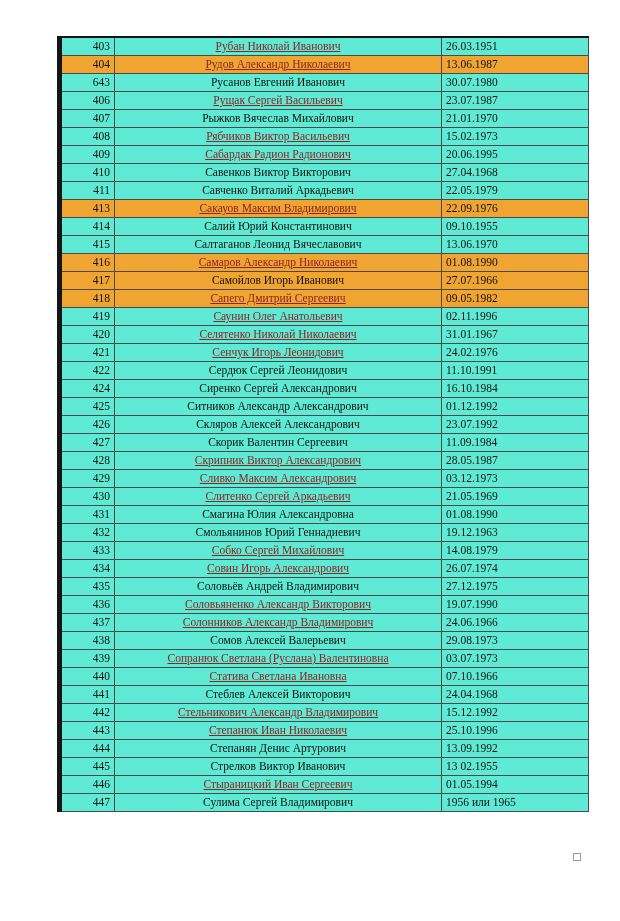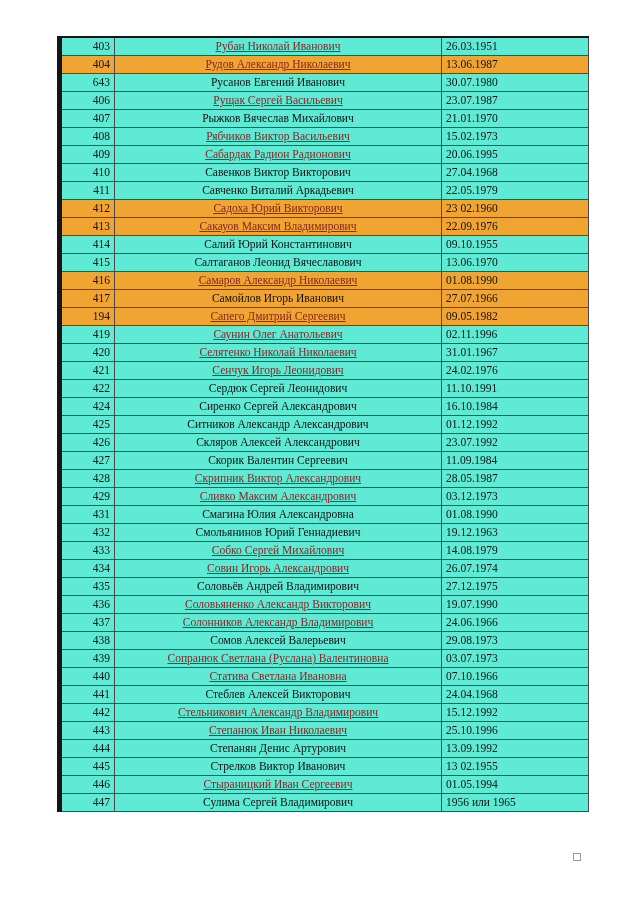--- a/index.html
+++ b/index.html
@@ -119,25 +119,20 @@
           <td class="c-num">410</td>
           <td class="c-name"><span class="name-plain">Савенков Виктор Викторович</span></td>
           <td class="c-date">27.04.1968</td>
         </tr>
         <tr>
           <td class="c-num">411</td>
           <td class="c-name"><span class="name-plain">Савченко Виталий Аркадьевич</span></td>
           <td class="c-date">22.05.1979</td>
         </tr>
         <tr class="hl">
-          <td class="c-num">412</td>
-          <td class="c-name"><span class="name-link">Садоха Юрий Викторович</span></td>
-          <td class="c-date">23 02.1960</td>
-        </tr>
-        <tr class="hl">
           <td class="c-num">413</td>
           <td class="c-name"><span class="name-link">Сакауов Максим Владимирович</span></td>
           <td class="c-date">22.09.1976</td>
         </tr>
         <tr>
           <td class="c-num">414</td>
           <td class="c-name"><span class="name-plain">Салий Юрий Константинович</span></td>
           <td class="c-date">09.10.1955</td>
         </tr>
         <tr>
@@ -149,21 +144,21 @@
           <td class="c-num">416</td>
           <td class="c-name"><span class="name-link">Самаров Александр Николаевич</span></td>
           <td class="c-date">01.08.1990</td>
         </tr>
         <tr class="hl">
           <td class="c-num">417</td>
           <td class="c-name"><span class="name-plain">Самойлов Игорь Иванович</span></td>
           <td class="c-date">27.07.1966</td>
         </tr>
         <tr class="hl">
-          <td class="c-num">194</td>
+          <td class="c-num">418</td>
           <td class="c-name"><span class="name-link">Сапего Дмитрий Сергеевич</span></td>
           <td class="c-date">09.05.1982</td>
         </tr>
         <tr>
           <td class="c-num">419</td>
           <td class="c-name"><span class="name-link">Саунин Олег Анатольевич</span></td>
           <td class="c-date">02.11.1996</td>
         </tr>
         <tr>
           <td class="c-num">420</td>
@@ -202,20 +197,25 @@
         </tr>
         <tr>
           <td class="c-num">428</td>
           <td class="c-name"><span class="name-link">Скрипник Виктор Александрович</span></td>
           <td class="c-date">28.05.1987</td>
         </tr>
         <tr>
           <td class="c-num">429</td>
           <td class="c-name"><span class="name-link">Сливко Максим Александрович</span></td>
           <td class="c-date">03.12.1973</td>
+        </tr>
+        <tr>
+          <td class="c-num">430</td>
+          <td class="c-name"><span class="name-link">Слитенко Сергей Аркадьевич</span></td>
+          <td class="c-date">21.05.1969</td>
         </tr>
         <tr>
           <td class="c-num">431</td>
           <td class="c-name"><span class="name-plain">Смагина Юлия Александровна</span></td>
           <td class="c-date">01.08.1990</td>
         </tr>
         <tr>
           <td class="c-num">432</td>
           <td class="c-name"><span class="name-plain">Смольянинов Юрий Геннадиевич</span></td>
           <td class="c-date">19.12.1963</td>

